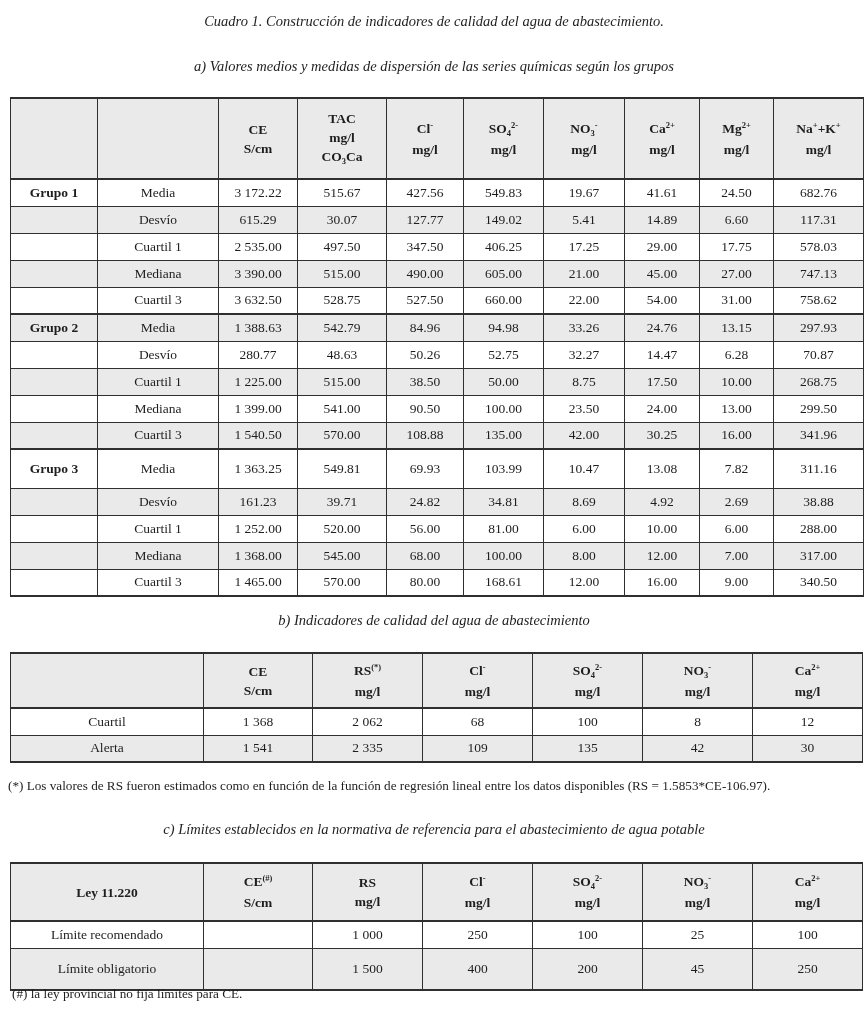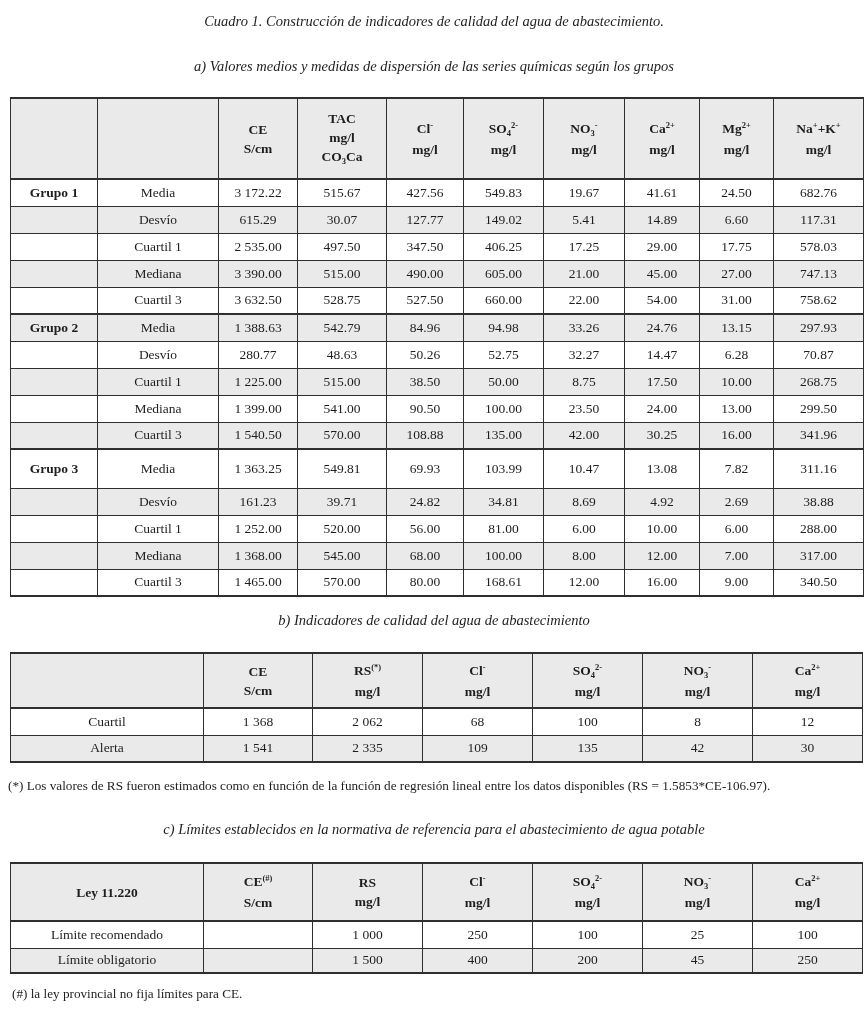--- a/index.html
+++ b/index.html
@@ -386,21 +386,21 @@
         <tbody>
           <tr style="height: 27px;">
             <td>Límite recomendado</td>
             <td></td>
             <td>1 000</td>
             <td>250</td>
             <td>100</td>
             <td>25</td>
             <td>100</td>
           </tr>
-          <tr class="stripe" style="height: 25px; padding-left: 15px;">
+          <tr class="stripe" style="height: 42px; padding-left: 15px;">
             <td>Límite obligatorio</td>
             <td></td>
             <td>1 500</td>
             <td>400</td>
             <td>200</td>
             <td>45</td>
             <td>250</td>
           </tr>
         </tbody>
       </table>

